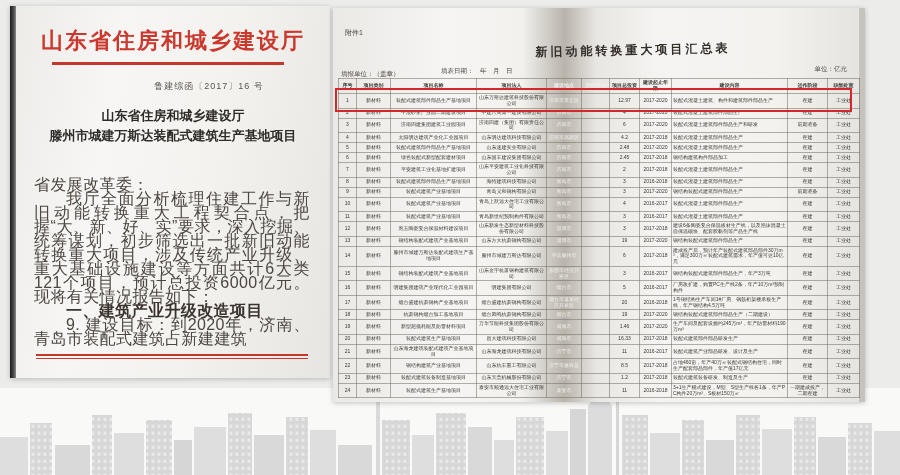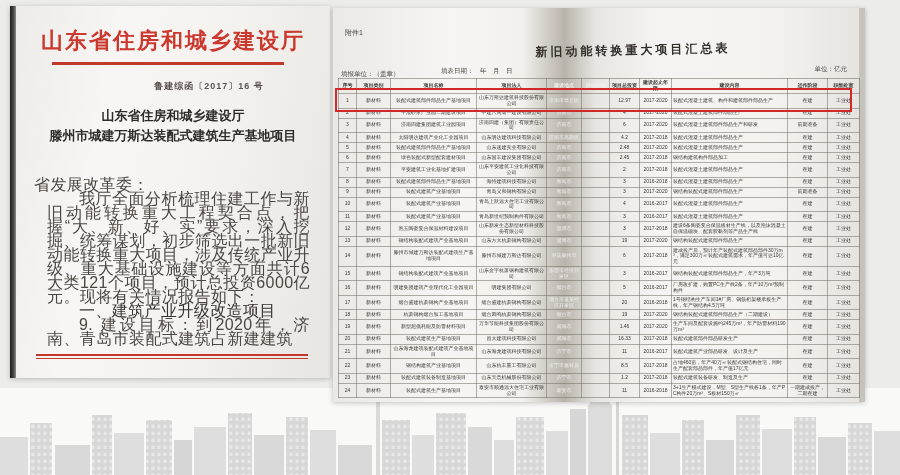--- a/index.html
+++ b/index.html
@@ -16,27 +16,27 @@
   
   .photo-letter { left:10px; top:6px; width:320px; height:372px;
     background:linear-gradient(100deg,#ecebe8 0%,#f7f6f4 30%,#f3f2ef 60%,#e7e5e1 100%); }
   .binding { position:absolute; left:0; top:0; width:6px; height:100%;
     background:linear-gradient(to right,#1d1d1d,#4a4a4a 60%,#8d8b88); }
   .letter-inner { position:absolute; left:14px; top:0; width:298px; height:100%; }
   .agency-title { position:absolute; left:0; top:20px; width:100%; text-align:center;
     color:#cb382d; font-weight:bold; font-size:22px; letter-spacing:2px; }
   .agency-rule { position:absolute; left:28px; top:56px; width:232px; height:3px; background:#c2392c; }
   .doc-number { position:absolute; left:90px; top:74px; width:190px; text-align:center;
-    font-size:9px; font-weight:bold; color:#5a5350; letter-spacing:1px; }
+    font-size:9px; font-weight:normal; color:#5a5350; letter-spacing:1px; }
   .letter-title { position:absolute; left:0; top:100px; width:100%; text-align:center;
     font-size:13px; font-weight:bold; color:#2f2b28; line-height:20px; }
   .letter-body { position:absolute; left:10px; top:172px; width:276px;
     font-size:16px; line-height:14px; color:#4c4641; text-align:justify; letter-spacing:0.4px; }
-  .letter-body p.indent { text-indent:2em;margin-left:13px; }
-  .letter-body p.bold { font-weight:normal; color:#3a332e; }
+  .letter-body p.indent { text-indent:2em; }
+  .letter-body p.bold { font-weight:bold; color:#3a332e; }
   .letter-foot-rule { position:absolute; left:12px; top:348px; width:272px; height:5px;
     border-top:2px solid #c2392c; border-bottom:1px solid #c2392c; }
 
   
   .photo-sheet { left:333px; top:8px; width:532px; height:394px;
     border-right:6px solid #c6c2bc;
     background:linear-gradient(90deg,#ebe9e6 0%,#f6f5f3 22%,#f2f1ee 36%,#b9b4ab 44%,#e8e6e2 50%,#f5f4f2 62%,#f3f2ef 84%,#e6e4e0 100%); }
   .attachment { position:absolute; left:12px; top:20px; font-size:7px; color:#4c4641; }
   .sheet-title { position:absolute; left:150px; top:34px; width:300px; text-align:center;
     font-size:12px; font-weight:bold; color:#332e2a; letter-spacing:3px; transform:rotate(-1.2deg); }

